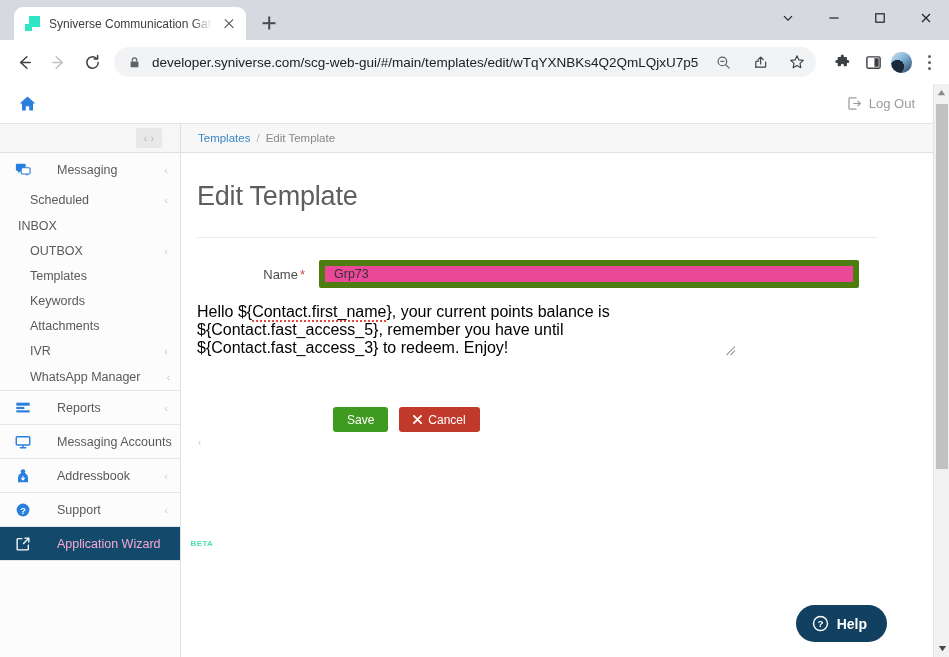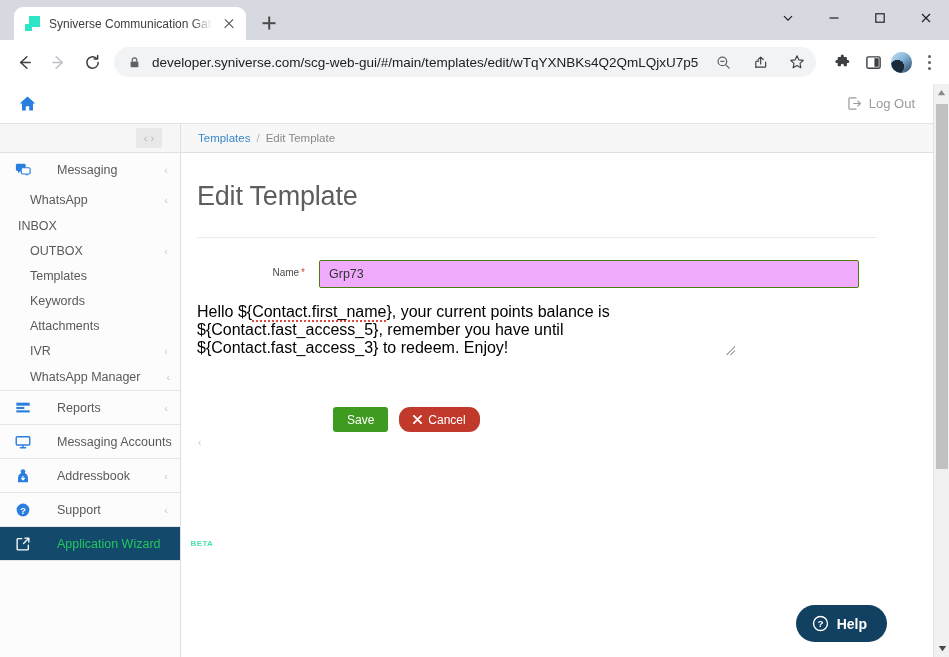--- a/index.html
+++ b/index.html
@@ -118,21 +118,21 @@
     font-size:12.5px; color:#5a5a5a; gap:26px; position:relative;
   }
   .nav-item .ico { width:17px; flex:none; display:flex; align-items:center; justify-content:center; }
   .nav-item .lbl { flex:1; white-space:nowrap; }
   .chev { color:#b9cfe6; font-size:11px; flex:none; }
   .sub .nav-item { padding-left:30px; font-size:12.5px; color:#5a5a5a; height:25px; }
   .sub .nav-item .lbl { padding-left:0; }
   .nav-item.active {
     background:#134a6b; color:#ffffff;
   }
-  .nav-item.active .lbl { color:#22c55e; }
+  .nav-item.active .lbl { color:#f9a8d4; }
   .beta {
     font-size:8px; color:#4fe0b0; vertical-align:super; margin-left:4px; letter-spacing:.4px;
     font-weight:bold;
   }
 
   
   .content { flex:1; background:#ffffff; display:flex; flex-direction:column; min-width:0; }
   .breadcrumb {
     height:29px; background:#f7f7f7; border-bottom:1px solid #e0e0e0;
     display:flex; align-items:center; padding-left:17px; font-size:11.5px; color:#888;
@@ -145,47 +145,47 @@
   .page-title {
     font-size:27px; color:#5e5e5e; font-weight:400; letter-spacing:-.2px;
     padding-left:0; margin-bottom:25px;
   }
   .title-rule { height:1px; background:#ebebeb; margin:0 20px 0 0; }
 
   form { margin-top:22px; }
   .form-row { display:flex; align-items:flex-start; margin-bottom:15px; }
   .form-label {
     width:122px; flex:none; text-align:right; padding-right:14px; padding-top:7px;
-    font-size:10px; color:#4a4a4a; white-space:nowrap;
+    font-size:13px; color:#4a4a4a; white-space:nowrap;
   }
   .req { color:#d24a43; margin-left:2px; }
   .info-ico { margin-right:4px; vertical-align:-2px; }
   .field { flex:1; max-width:540px; }
   input.txt {
-    width:100%; height:28px; border:1px solid #4d7c0f; border-radius:2px;
-    padding:0 9px; font-size:12.5px; color:#333; font-family:inherit; background:#f0abfc;
+    width:100%; height:28px; border:6px solid #4d7c0f; border-radius:2px;
+    padding:0 9px; font-size:12.5px; color:#333; font-family:inherit; background:#ec4899;
     outline:none;
   }
   .ta-wrap { position:relative; }
   .ta-grip {
     position:absolute; right:2px; bottom:2px; width:9px; height:9px; pointer-events:none;
     background:
       linear-gradient(135deg, transparent 0 45%, #b0b0b0 45% 56%, transparent 56%),
       linear-gradient(135deg, transparent 0 70%, #b0b0b0 70% 81%, transparent 81%);
   }
   .misspell { border-bottom:2px dotted #e2473c; padding-bottom:0px; }
 
   .actions { margin-left:136px; margin-top:8px; display:flex; gap:11px; }
   .btn {
     height:25px; border:none; border-radius:3px; color:#fff; font-size:12px;
     font-family:inherit; padding:0 14px; display:inline-flex; align-items:center;
     gap:6px; cursor:pointer;margin-top:35px;
   }
   .btn-save { background:#3f9b1f; }
-  .btn-cancel { background:#c0392b;border-radius:11px; }
+  .btn-cancel { background:#c0392b; }
 
   
   .help-btn {
     position:absolute; right:46px; bottom:15px; height:37px; background:#114060;
     border-radius:19px; display:flex; align-items:center; gap:8px; padding:0 20px 0 16px;
     color:#fff; font-size:14px; font-weight:bold;
   }
 
   
   .vscroll {
@@ -346,21 +346,21 @@
                     <path d="M3.5 10 L3.5 12.6 L6.5 10 Z" fill="#2a7fde"></path>
                     <rect x="7" y="6.5" width="10" height="7" rx="1.4" fill="#fff" stroke="#2a7fde" stroke-width="1.3"></rect>
                     <path d="M14 13.5 L14 15.8 L11.4 13.5 Z" fill="#2a7fde"></path>
                   </svg>
               </span>
               <span class="lbl">Messaging</span>
               <span class="chev">‹</span>
             </div>
             <div class="sub">
               <div class="nav-item" style="height:27px;">
-                <span class="lbl">WhatsApp</span>
+                <span class="lbl">Scheduled</span>
                 <span class="chev">‹</span>
               </div>
               <div class="nav-item" style="height:25px;padding-left:18px;">
                 <span class="lbl">INBOX</span>
                 <span class="chev"></span>
               </div>
               <div class="nav-item" style="height:25px;">
                 <span class="lbl">OUTBOX</span>
                 <span class="chev">‹</span>
               </div>

